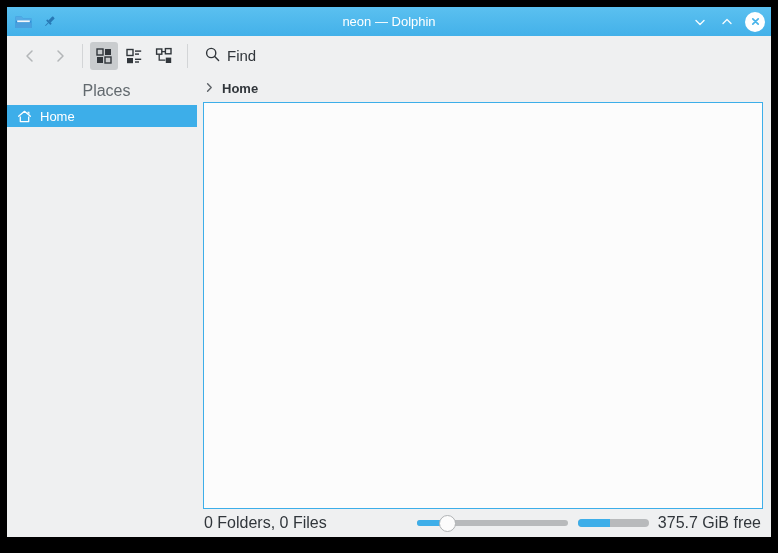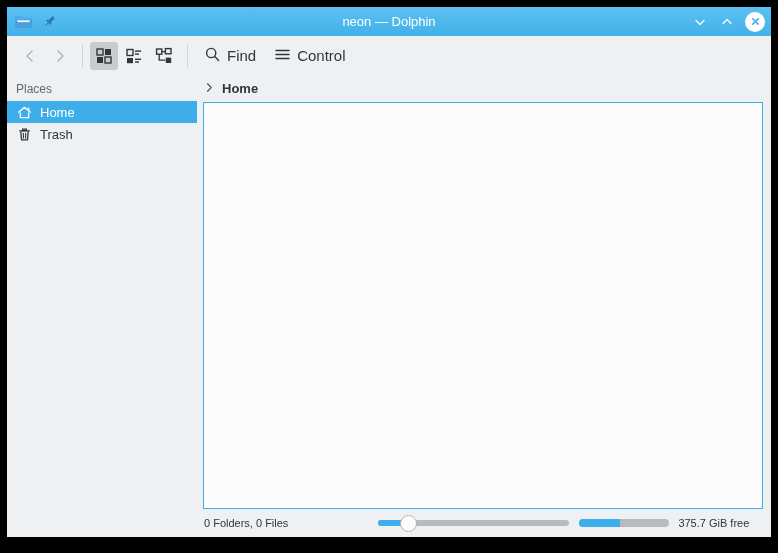--- a/index.html
+++ b/index.html
@@ -142,23 +142,24 @@
   }
 
   
   .sidebar {
     width: 190px;
     flex: 0 0 190px;
     background: #eff0f1;
     padding-top: 4px;
   }
   .places-header {
-    font-size: 12px;
+    font-size: 16px;
     color: #62696e;
     padding: 3px 0 5px 9px;
+    text-align: center;
   }
   .place-item {
     height: 22px;
     display: flex;
     align-items: center;
     gap: 8px;
     padding-left: 9px;
     font-size: 13px;
     color: #31363b;
   }
@@ -204,21 +205,21 @@
     min-height: 0;
   }
 
   
   .statusbar {
     flex: 0 0 28px;
     height: 28px;
     display: flex;
     align-items: center;
     padding: 0 10px 0 197px;
-    font-size: 11px;
+    font-size: 16px;
     color: #31363b;
     background: #eff0f1;
   }
   .status-text {
     white-space: nowrap;
   }
   .zoom-slider {
     position: relative;
     width: 191px;
     height: 18px;
@@ -370,59 +371,40 @@
         <svg width="17" height="17" viewBox="0 0 17 17">
           <circle cx="7.2" cy="7" r="4.6" fill="none" stroke="#31363b" stroke-width="1.4"></circle>
           <path d="M10.7 10.5 L14.6 14.4" stroke="#31363b" stroke-width="1.4" stroke-linecap="round"></path>
         </svg>
       </span>
       <span>Find</span>
     </div>
 
 
 
-    <div class="tool-item">
-      <span>
-        <svg width="17" height="17" viewBox="0 0 17 17">
-          <path d="M2 4.6 H15 M2 8.5 H15 M2 12.4 H15" stroke="#31363b" stroke-width="1.5" stroke-linecap="round"></path>
-        </svg>
-      </span>
-      <span>Control</span>
-    </div>
   </div>
 
   <div class="body-area">
 
     <div class="sidebar">
       <div class="places-header">Places</div>
 
       <div class="place-item selected">
         <span class="place-icon">
           <svg width="15" height="15" viewBox="0 0 15 15">
             <path d="M1.6 7.2 L7.5 2.3 L13.4 7.2" fill="none" stroke="#ffffff" stroke-width="1.3" stroke-linecap="round" stroke-linejoin="round"></path>
             <path d="M3.3 7.4 L3.3 12.6 L11.7 12.6 L11.7 7.4" fill="none" stroke="#ffffff" stroke-width="1.3" stroke-linejoin="round"></path>
             <path d="M10.4 3.3 L11.9 3.3 L11.9 5.6" fill="none" stroke="#ffffff" stroke-width="1.1"></path>
           </svg>
         </span>
         <span>Home</span>
       </div>
 
 
 
-      <div class="place-item">
-        <span class="place-icon">
-          <svg width="15" height="15" viewBox="0 0 15 15">
-            <path d="M5.6 2.2 h3.8 v1.4 h-3.8 z" fill="none" stroke="#31363b" stroke-width="1.2"></path>
-            <path d="M2.6 3.8 h9.8" stroke="#31363b" stroke-width="1.3" stroke-linecap="round"></path>
-            <path d="M3.8 4.4 L4.5 12.8 h6 L11.2 4.4" fill="none" stroke="#31363b" stroke-width="1.3" stroke-linejoin="round"></path>
-            <path d="M6.3 6.2 L6.5 11 M8.7 6.2 L8.5 11" stroke="#31363b" stroke-width="1.1" stroke-linecap="round"></path>
-          </svg>
-        </span>
-        <span>Trash</span>
-      </div>
     </div>
 
     <div class="main">
       <div class="breadcrumb">
         <span>
           <svg width="11" height="11" viewBox="0 0 11 11">
             <path d="M3.6 1.8 L7.2 5.5 L3.6 9.2" fill="none" stroke="#5c6166" stroke-width="1.4" stroke-linecap="round" stroke-linejoin="round"></path>
           </svg>
         </span>
         <span class="crumb-label">Home</span>

